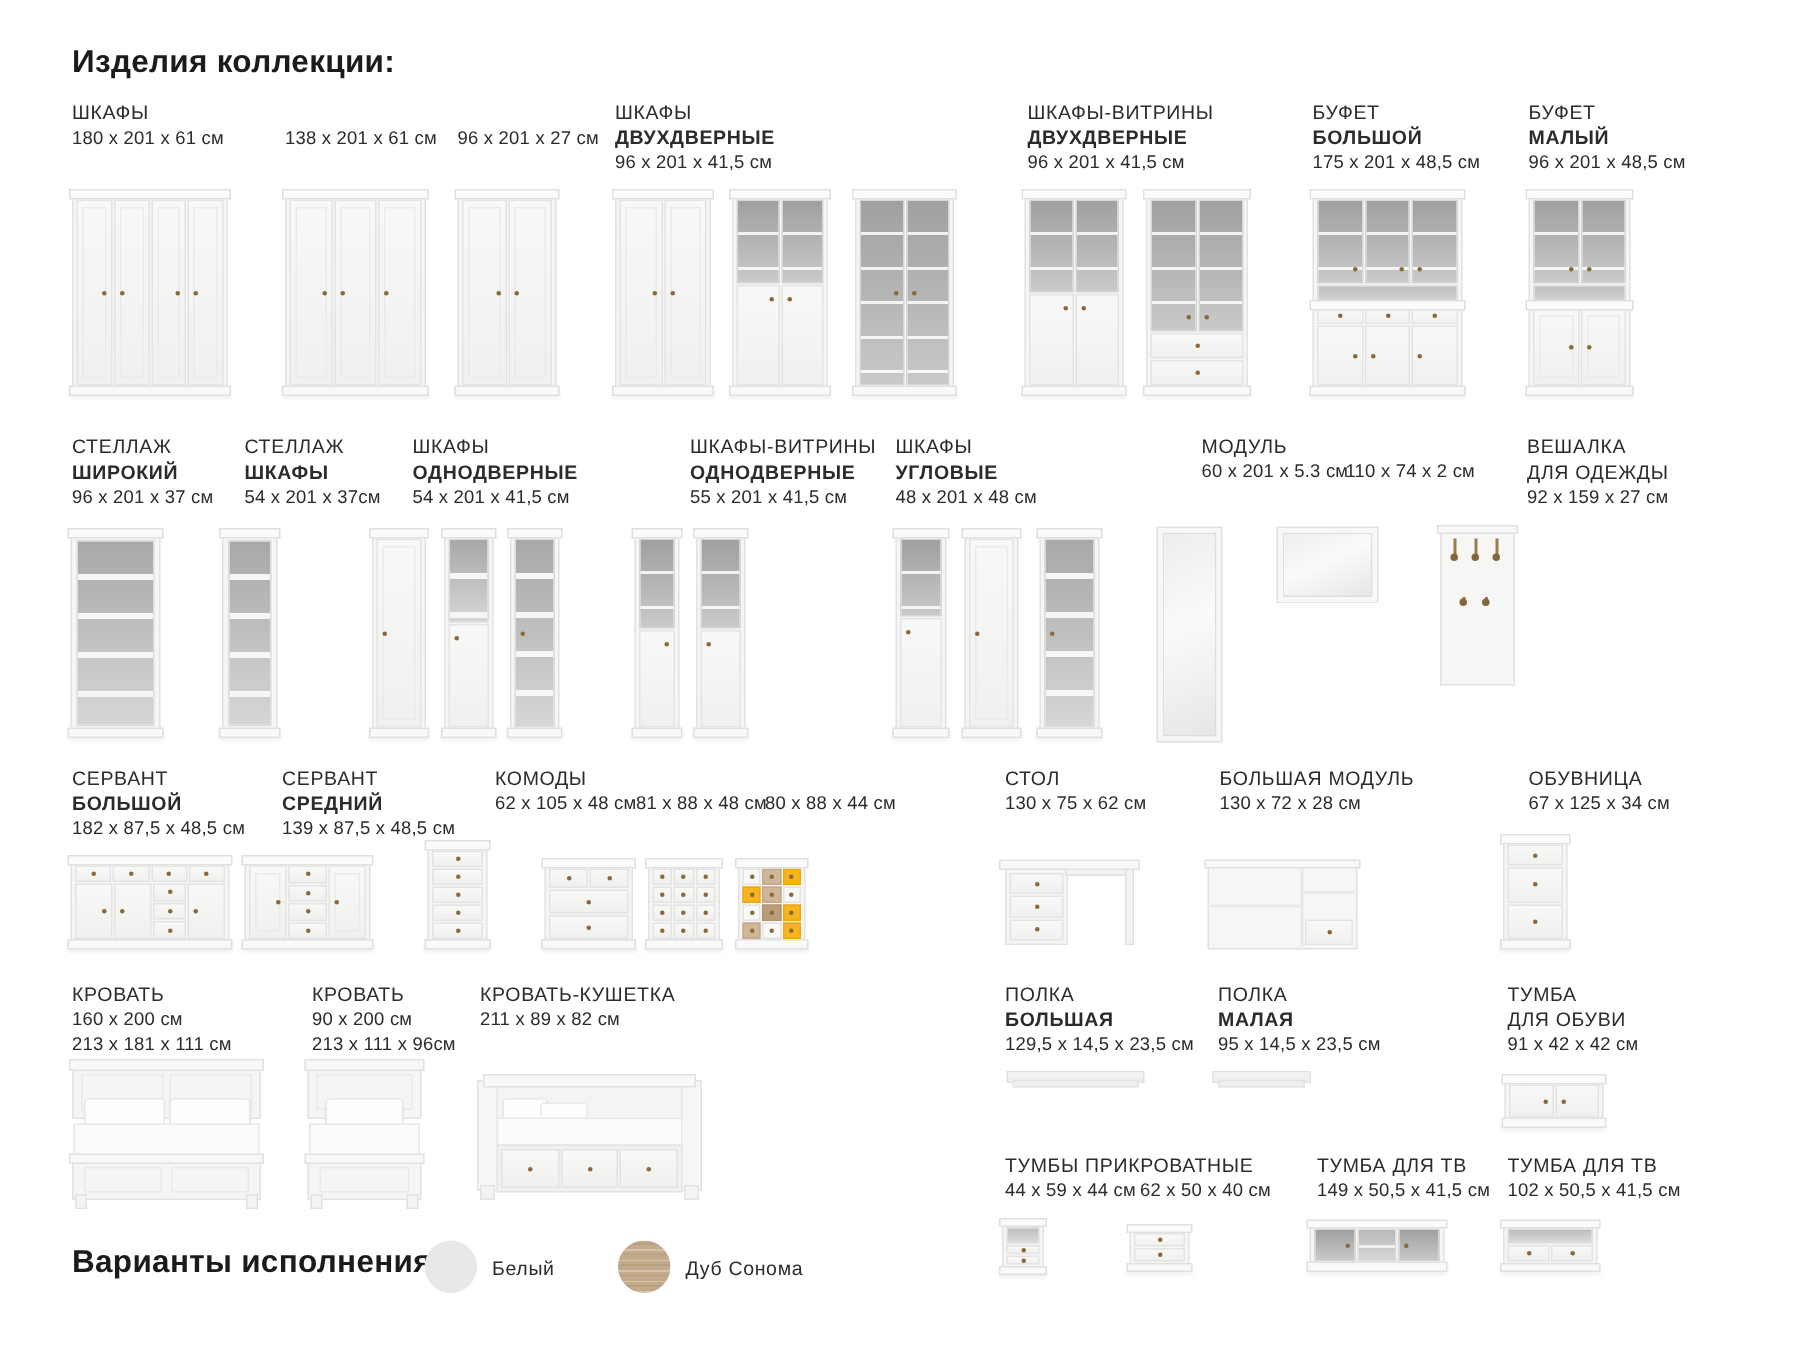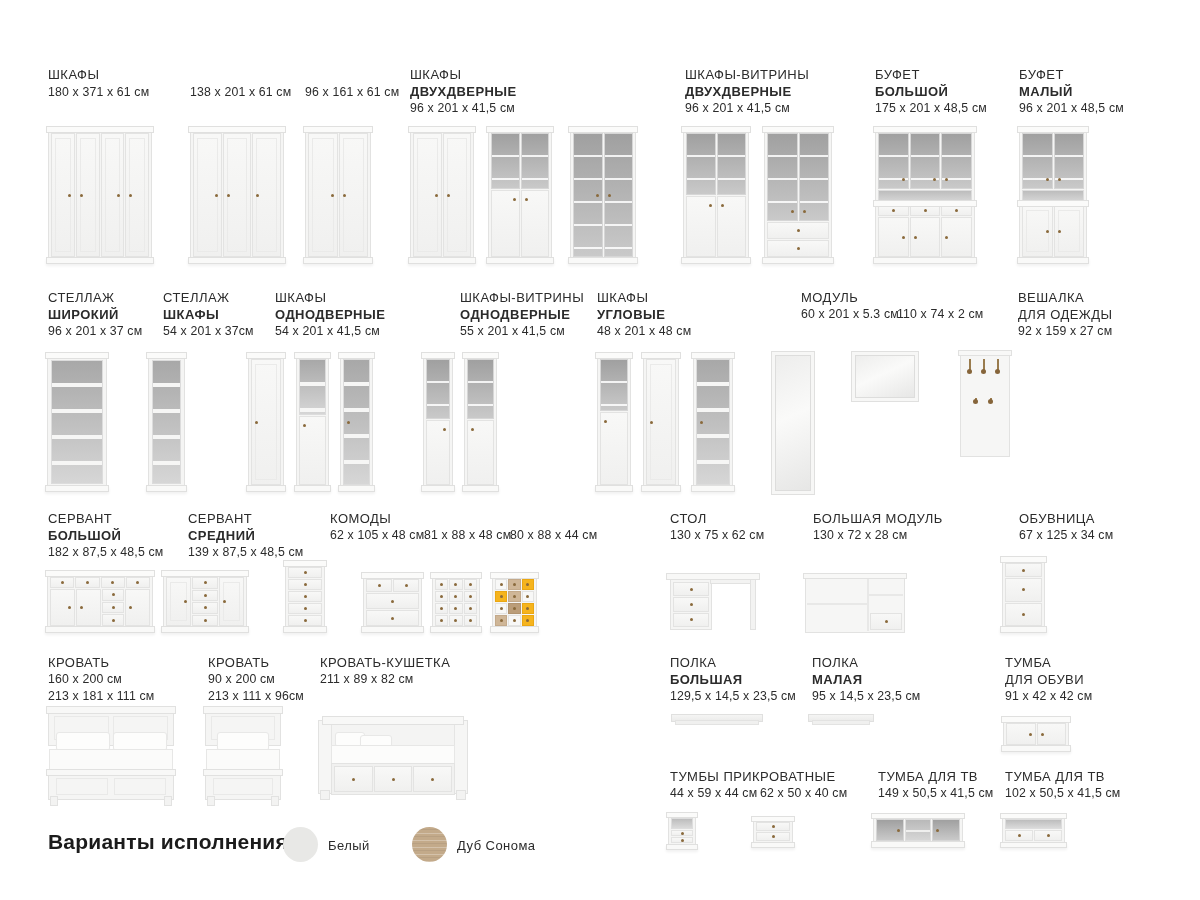--- a/index.html
+++ b/index.html
@@ -50,25 +50,26 @@
   .wshelf::after{content:"";position:absolute;left:3px;right:3px;top:5px;height:3px;background:#f0f0ef;border:1px solid #e3e3e2}
   .sw{position:absolute;width:35px;height:35px;border-radius:50%}
   .sw.oak{background:repeating-linear-gradient(0deg,rgba(255,255,255,.28) 0 1px,rgba(0,0,0,0) 1px 4px,rgba(0,0,0,.06) 4px 5px,rgba(0,0,0,0) 5px 7px),#c3aa8a}
   .divline{position:absolute;background:#e8e8e7}
 </style>
 </head>
 <body>
 
 <div id="page">
 
+  <span class="h1" style="left:48px;top:30px">Изделия коллекции:</span>
 
   <span class="lbl" style="left:48px;top:68px">ШКАФЫ</span>
-  <span class="dim" style="left:48px;top:86px">180 x 371 x 61 см</span>
+  <span class="dim" style="left:48px;top:86px">180 x 201 x 61 см</span>
   <span class="dim" style="left:190px;top:86px">138 x 201 x 61 см</span>
-  <span class="dim" style="left:305px;top:86px">96 x 161 x 61 см</span>
+  <span class="dim" style="left:305px;top:86px">96 x 201 x 27 см</span>
 
   <span class="lbl" style="left:410px;top:68px">ШКАФЫ</span>
   <span class="lbl b" style="left:410px;top:85px">ДВУХДВЕРНЫЕ</span>
   <span class="dim" style="left:410px;top:102px">96 x 201 x 41,5 см</span>
 
   <span class="lbl" style="left:685px;top:68px">ШКАФЫ-ВИТРИНЫ</span>
   <span class="lbl b" style="left:685px;top:85px">ДВУХДВЕРНЫЕ</span>
   <span class="dim" style="left:685px;top:102px">96 x 201 x 41,5 см</span>
 
   <span class="lbl" style="left:875px;top:68px">БУФЕТ</span>

